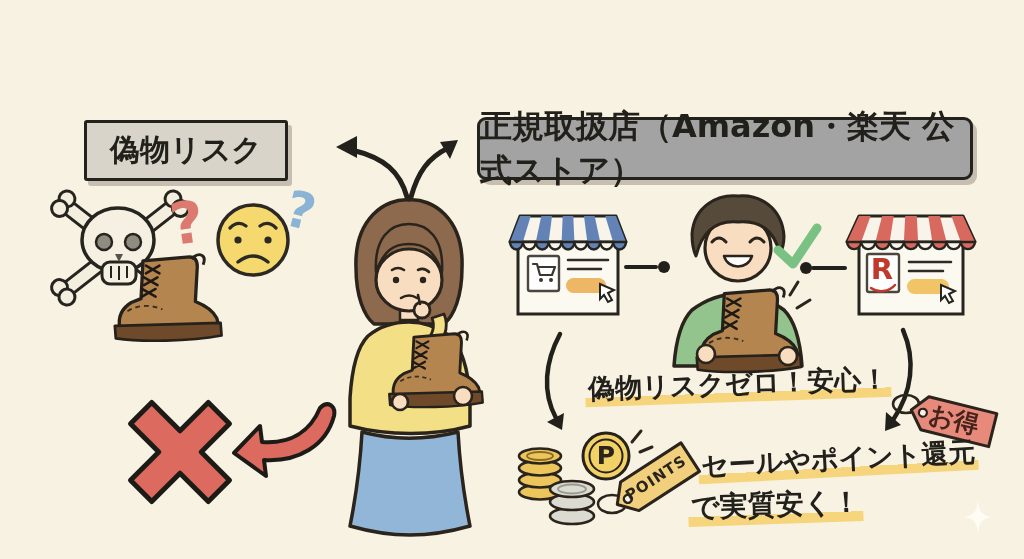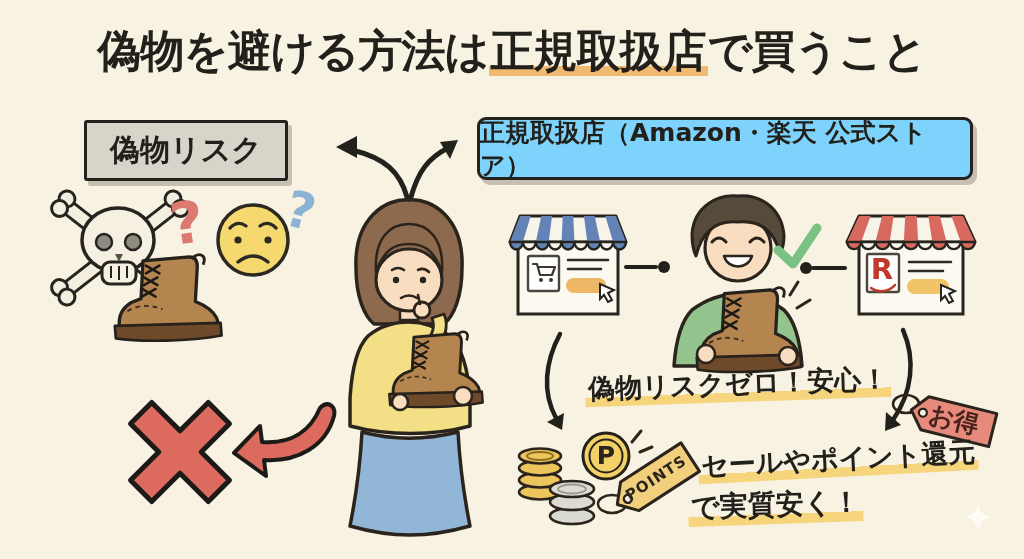--- a/index.html
+++ b/index.html
@@ -6,21 +6,21 @@
   .canvas{position:relative;width:1024px;height:559px;background:#f8f2e3;overflow:hidden;
           font-family:"DejaVu Sans",sans-serif;color:#22201b}
   .art{position:absolute;left:0;top:0}
   .abs{position:absolute;white-space:nowrap}
   .title{position:absolute;top:22px;left:0;right:0;text-align:center;font-size:44px;
          font-weight:800;white-space:nowrap;letter-spacing:-1px}
   .title-hl{background-image:linear-gradient(to top, rgba(240,183,108,.95) 0 20%, transparent 20%);padding:0 2px}
   .box{position:absolute;display:flex;align-items:center;justify-content:center;
        border:3.5px solid #24221d;font-weight:800;box-shadow:4px 5px 0 rgba(70,62,48,.28)}
   #fakeRiskBox{left:84px;top:120px;width:198px;height:55px;background:#d8d4ca;border-radius:3px;font-size:30px}
-  #authBox{left:477px;top:117px;width:490px;height:57px;background:#7dd3fc;border-radius:9px;font-size:25px}
+  #authBox{left:477px;top:117px;width:490px;height:57px;background:#a3a3a3;border-radius:9px;font-size:32px}
   .hl-under{background-image:linear-gradient(to top, rgba(246,211,118,.95) 0 26%, transparent 26%);padding:0 3px}
   .q{position:absolute;font-weight:800;line-height:1}
   #qRed{left:170px;top:194px;font-size:58px;color:#dc7970;transform:rotate(-8deg)}
   #qBlue{left:286px;top:186px;font-size:50px;color:#8ab3d6;transform:rotate(14deg)}
   #suspicious{left:92px;top:346px;font-size:30px;font-weight:800}
   #zeroRisk{left:585px;top:366px;font-size:27px;font-weight:800;transform:rotate(-2deg)}
   #sale1{left:698px;top:441px;font-size:27px;font-weight:800;transform:rotate(-3deg)}
   #sale2{left:688px;top:486px;font-size:28px;font-weight:800;transform:rotate(-2deg)}
   #pointsLabel{left:612px;top:469px;width:88px;text-align:center;font-size:15px;font-weight:800;
                letter-spacing:1px;transform:rotate(-33deg);color:#2a251c}
@@ -239,23 +239,20 @@
       <ellipse cx="906" cy="404" rx="13" ry="9" fill="none" stroke="#2a241c" stroke-width="2.5"></ellipse>
       <g transform="translate(952,420) rotate(14)">
         <path d="M-42,0 L-28,-17 L42,-17 L42,17 L-28,17 Z" fill="#e78a7c" stroke="#2a241c" stroke-width="3" stroke-linejoin="round"></path>
         <circle cx="-30" cy="0" r="4" fill="#f8f2e3" stroke="#2a241c" stroke-width="2.2"></circle>
       </g>
     </g>
 
     <path d="M978,500 C979,512 982,515 992,517 C982,519 979,522 978,534 C977,522 974,519 964,517 C974,515 977,512 978,500 Z" fill="#fffef8" opacity="0.8"></path>
   </svg>
 
-  <div class="title">
-    <span>偽物を避ける方法は</span><span class="title-hl">正規取扱店</span><span>で買うこと</span>
-  </div>
 
   <div class="box" id="fakeRiskBox">
     <span>偽物リスク</span>
   </div>
   <div class="box" id="authBox">
     <span>正規取扱店（Amazon・楽天 公式ストア）</span>
   </div>
 
   <div class="q abs" id="qRed">?</div>
   <div class="q abs" id="qBlue">?</div>

